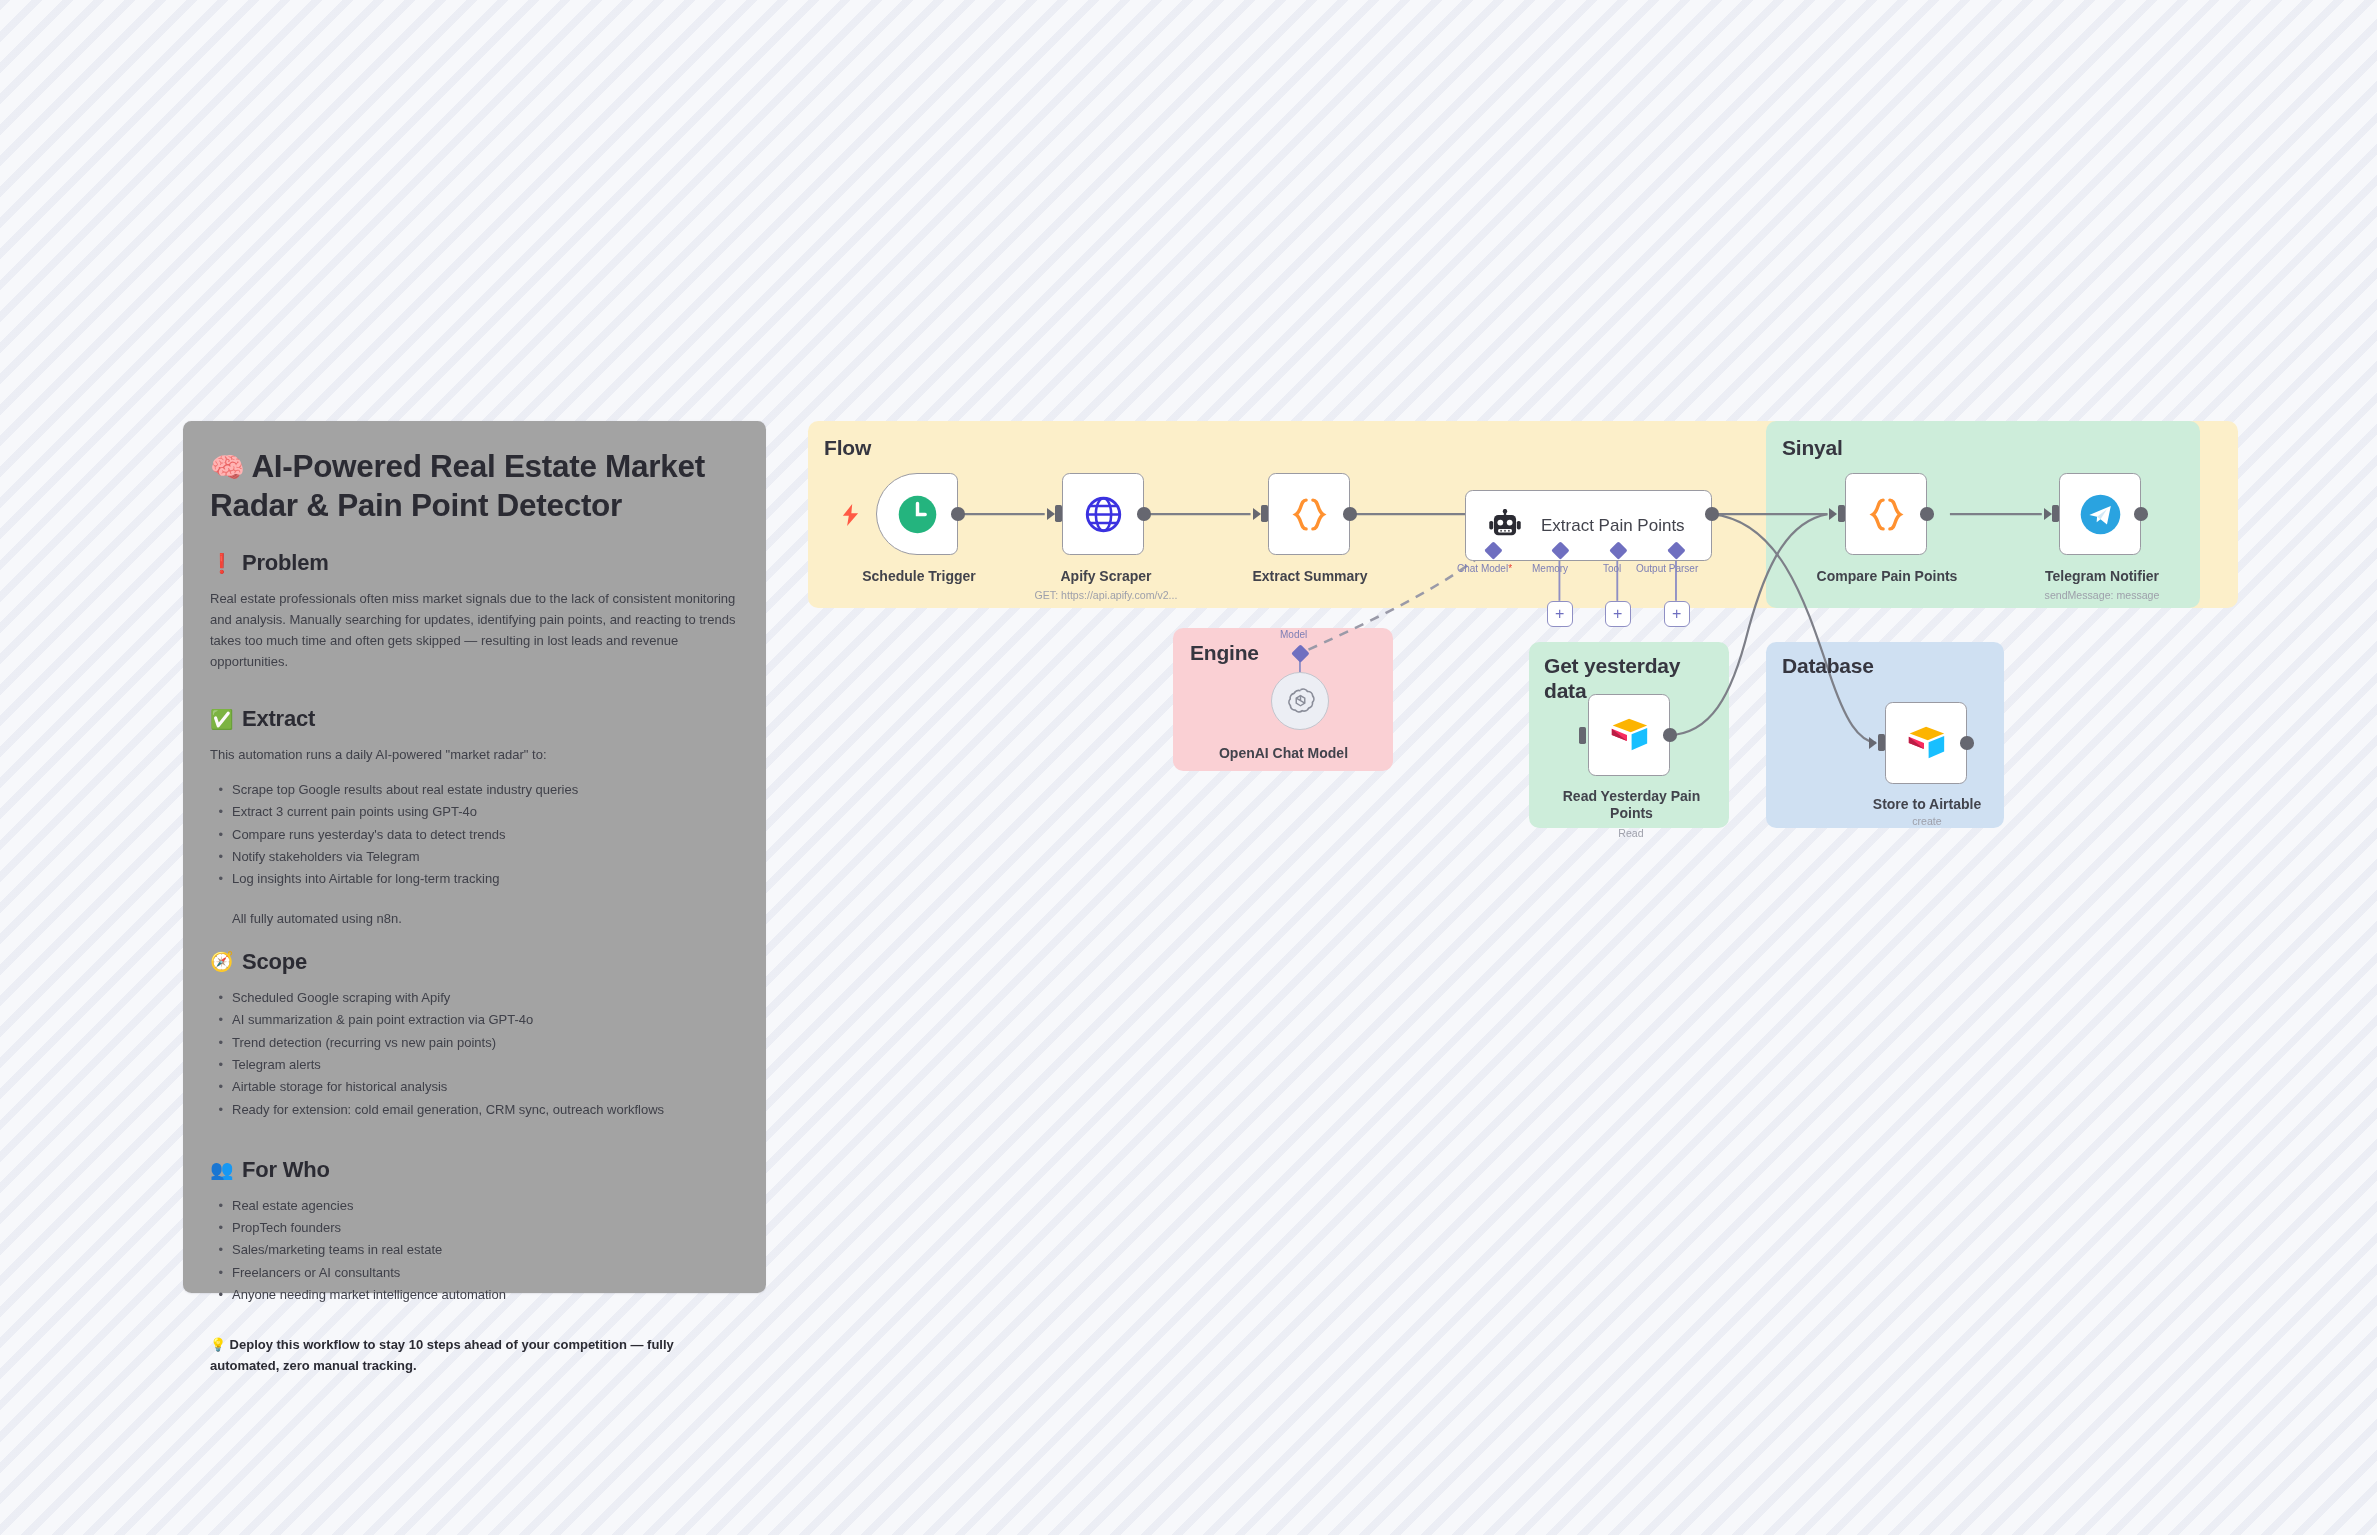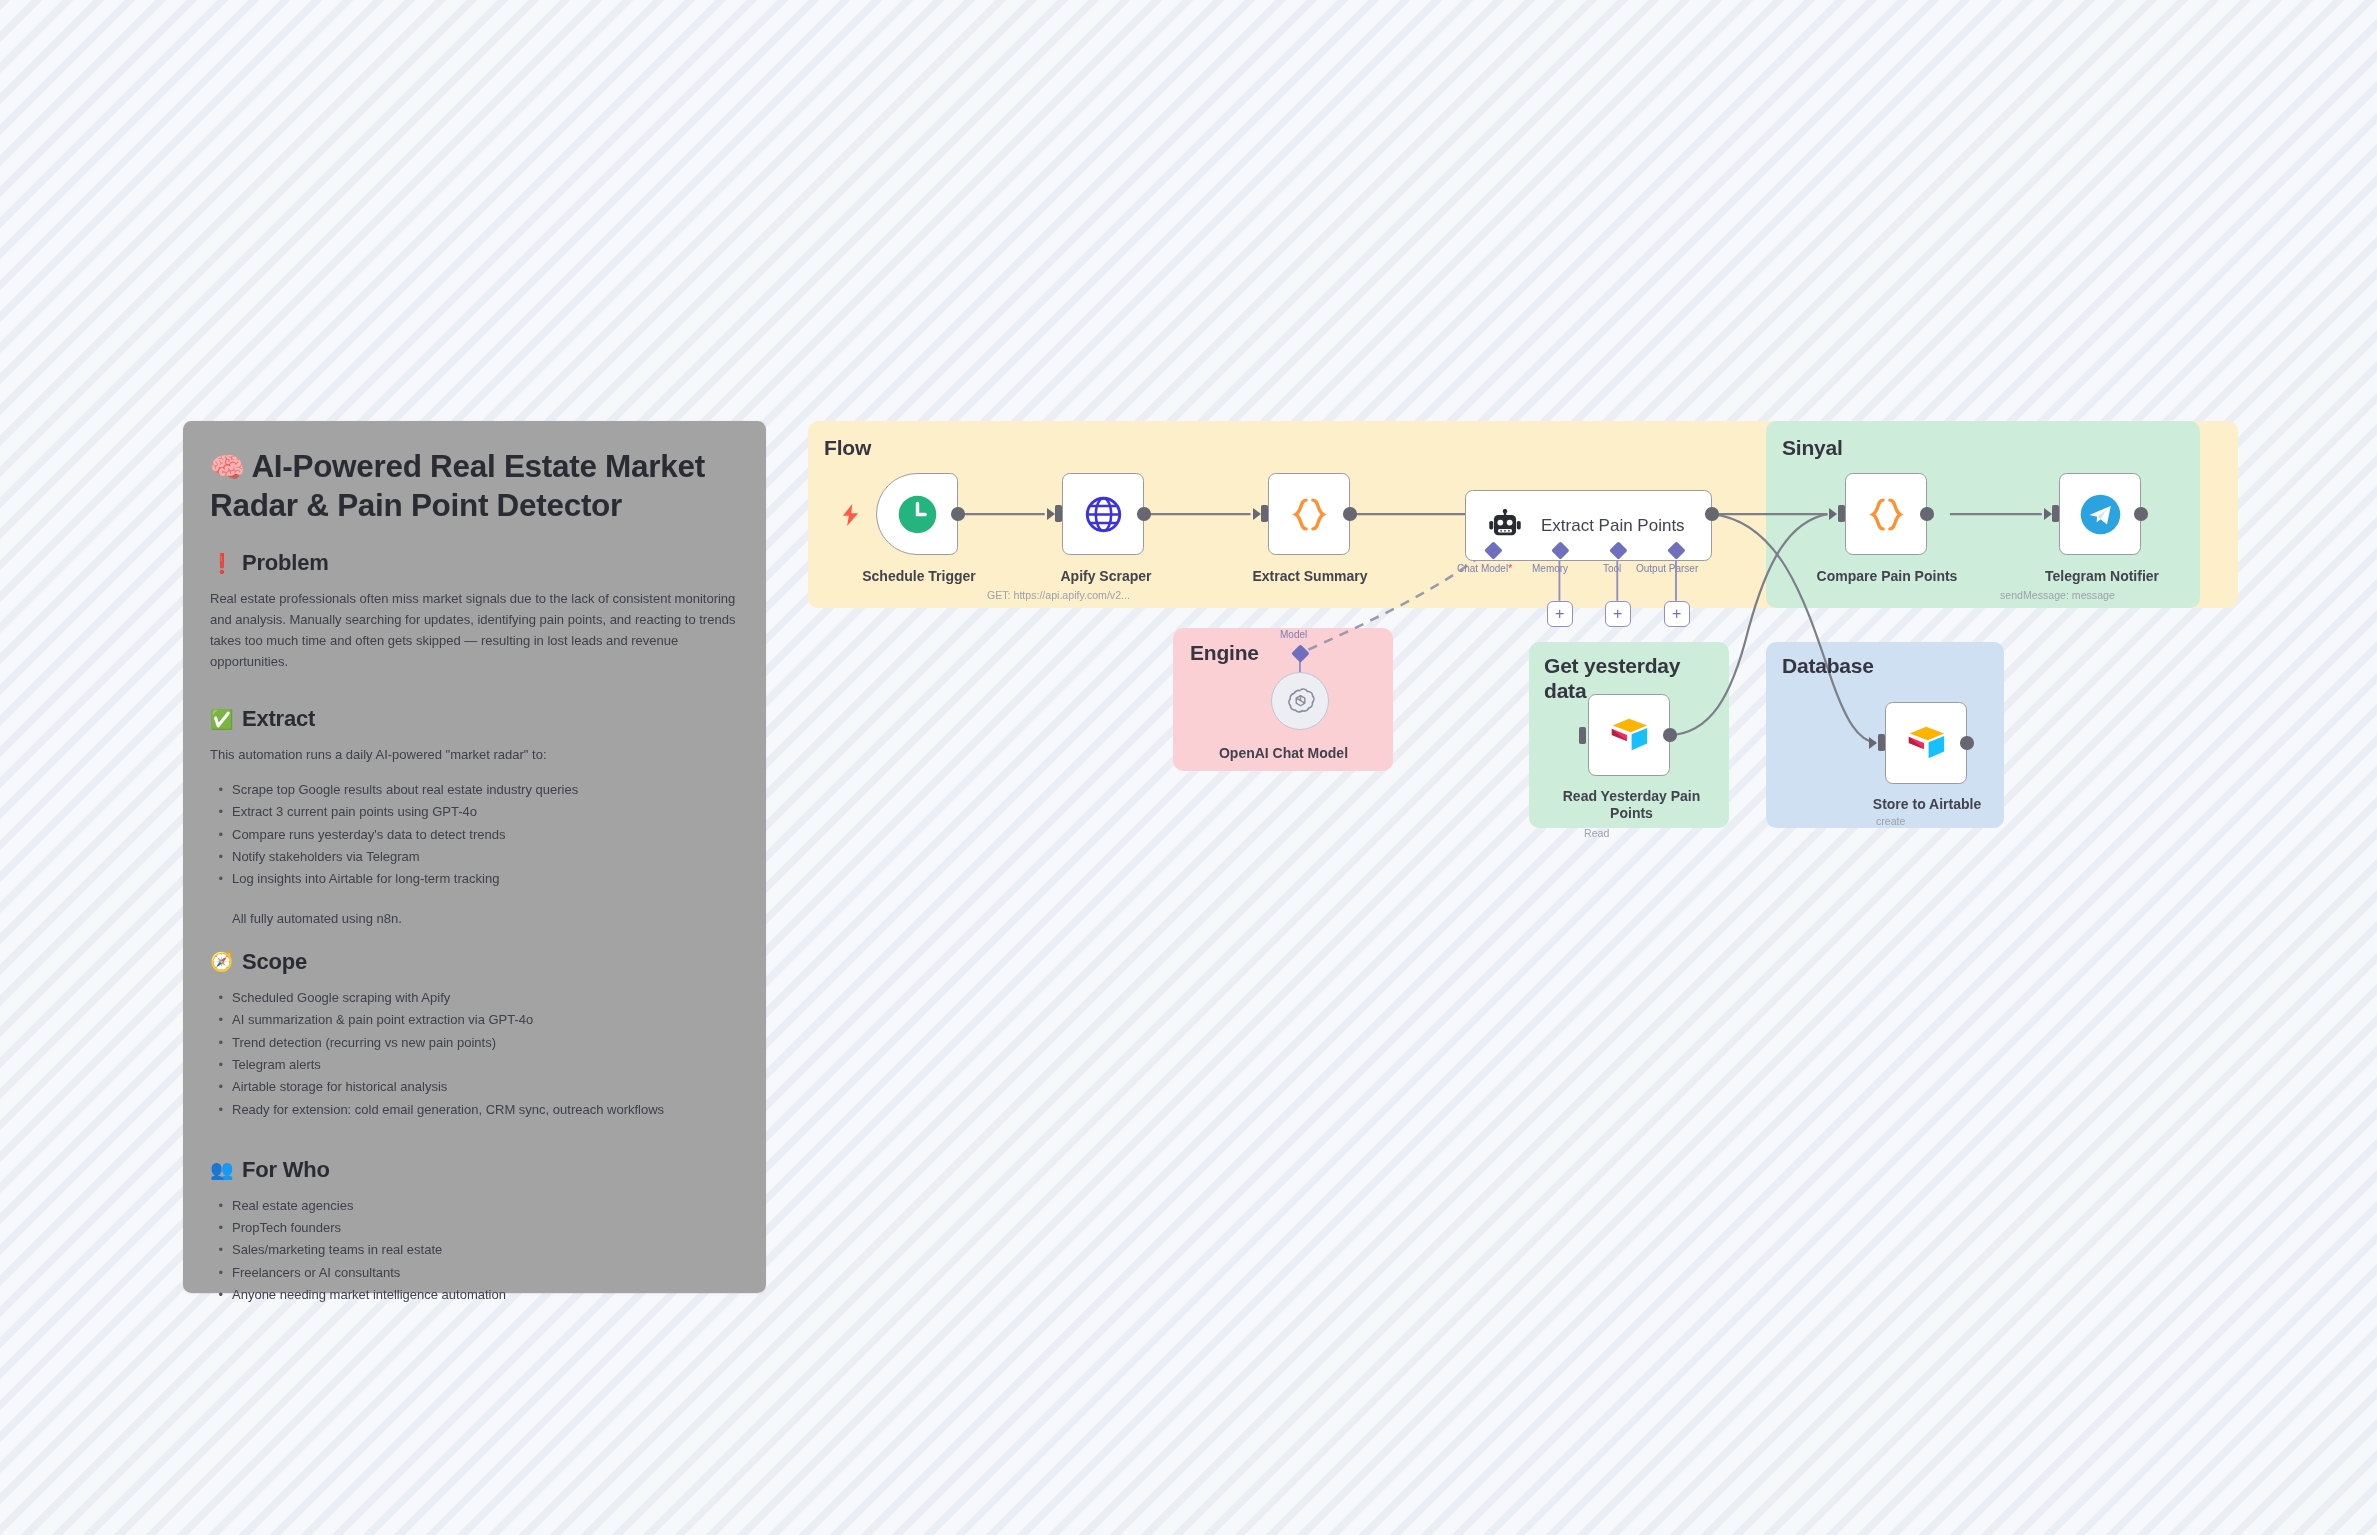--- a/index.html
+++ b/index.html
@@ -147,21 +147,21 @@
     font-weight: 600;
     color: #42434c;
     text-align: center;
     line-height: 1.24;
     white-space: pre-line;
   }
   .node-sub {
     position: absolute;
     font-size: 10.6px;
     color: #9ea0ab;
-    text-align: left;
+    text-align: center;
     line-height: 1.2;
     white-space: nowrap;
   }
 
   
   .dot-out {
     position: absolute;
     width: 13.6px; height: 13.6px;
     border-radius: 50%;
     background: #666770;
@@ -268,20 +268,23 @@
     <span>For Who</span>
   </div>
   <ul class="note-ul">
     <li>Real estate agencies</li>
     <li>PropTech founders</li>
     <li>Sales/marketing teams in real estate</li>
     <li>Freelancers or AI consultants</li>
     <li>Anyone needing market intelligence automation</li>
   </ul>
 
+  <div class="note-footer">
+    <span class="emoji">💡</span><span>Deploy this workflow to stay 10 steps ahead of your competition — fully automated, zero manual tracking.</span>
+  </div>
 </div>
 
 <div class="grp" id="grp-flow"></div>
 <div class="grp" id="grp-sinyal"></div>
 <div class="grp" id="grp-engine"></div>
 <div class="grp" id="grp-getyest"></div>
 <div class="grp" id="grp-database"></div>
 
 <svg id="wires" viewBox="0 0 2794 1805" width="2377" height="1536">
 

